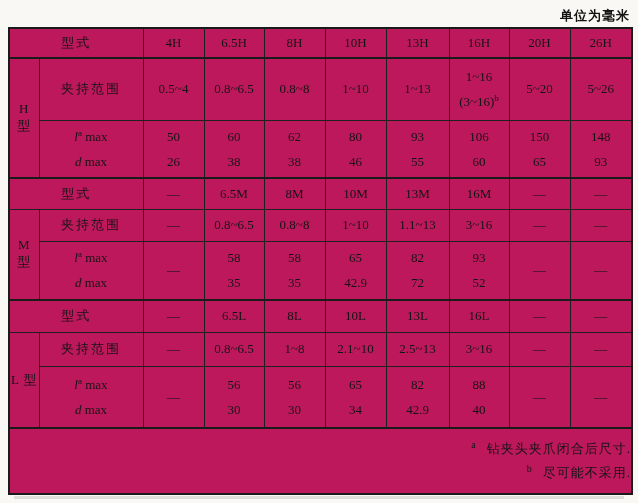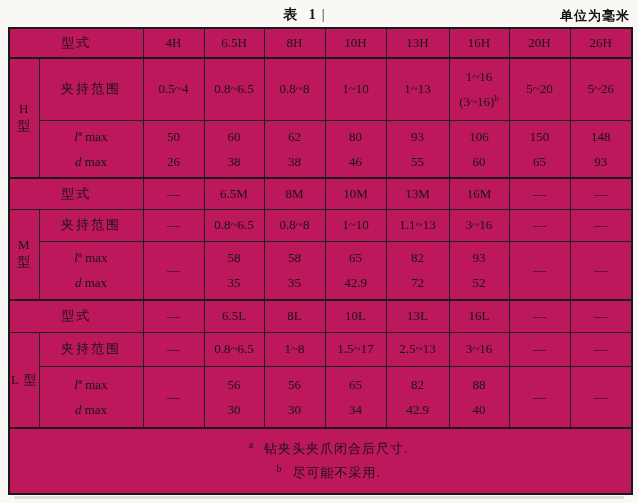--- a/index.html
+++ b/index.html
@@ -35,36 +35,35 @@
     font-size:13px;padding:0;
     overflow:hidden;
   }
   tr.sep td{border-top:2.5px solid #1a1a1a;}
   .grp{font-size:13px;letter-spacing:1px;margin-left:33px;}
   .cn{letter-spacing:2px;}
   .two-line .ln{line-height:25px;}
   .var{font-style:italic;font-family:"Liberation Serif",serif;}
   sup{font-size:9px;line-height:0;}
   .footrow td{
-    text-align:center;vertical-align:middle;padding-left:16px;
+    text-align:right;vertical-align:middle;padding-left:16px;
   }
   .footline{line-height:24px;font-size:13px;letter-spacing:1px;}
   .footline sup{margin-right:10px;font-size:10px;}
   .shadow{
     position:absolute;left:14px;top:496px;width:610px;height:3px;
     background:#c9c7c0;opacity:.55;
   }
 </style>
 </head>
 <body>
 
 <div class="page">
 
   <div class="titlebar">
-    <div class="doc-title"><span>表 1</span><span class="title-mark">|</span></div>
     <div class="unit-note">单位为毫米</div>
   </div>
 
   <table class="spec">
     <colgroup>
       <col style="width:30px">
         <col style="width:104px">
       <col style="width:61px">
         <col style="width:60px">
         <col style="width:61px">
@@ -209,21 +208,21 @@
       <td>—</td>
       <td>—</td>
     </tr>
 
     <tr style="height:34px">
       <td rowspan="2" class="grp">L 型</td>
       <td class="cn">夹持范围</td>
       <td>—</td>
       <td>0.8~6.5</td>
       <td>1~8</td>
-      <td>1.5~17</td>
+      <td>2.1~10</td>
       <td>2.5~13</td>
       <td>3~16</td>
       <td>—</td>
       <td>—</td>
     </tr>
 
     <tr style="height:62px">
       <td class="two-line">
         <div class="ln"><span class="var">l</span><sup>a</sup> <span>max</span></div>
         <div class="ln"><span class="var">d</span> <span>max</span></div>

